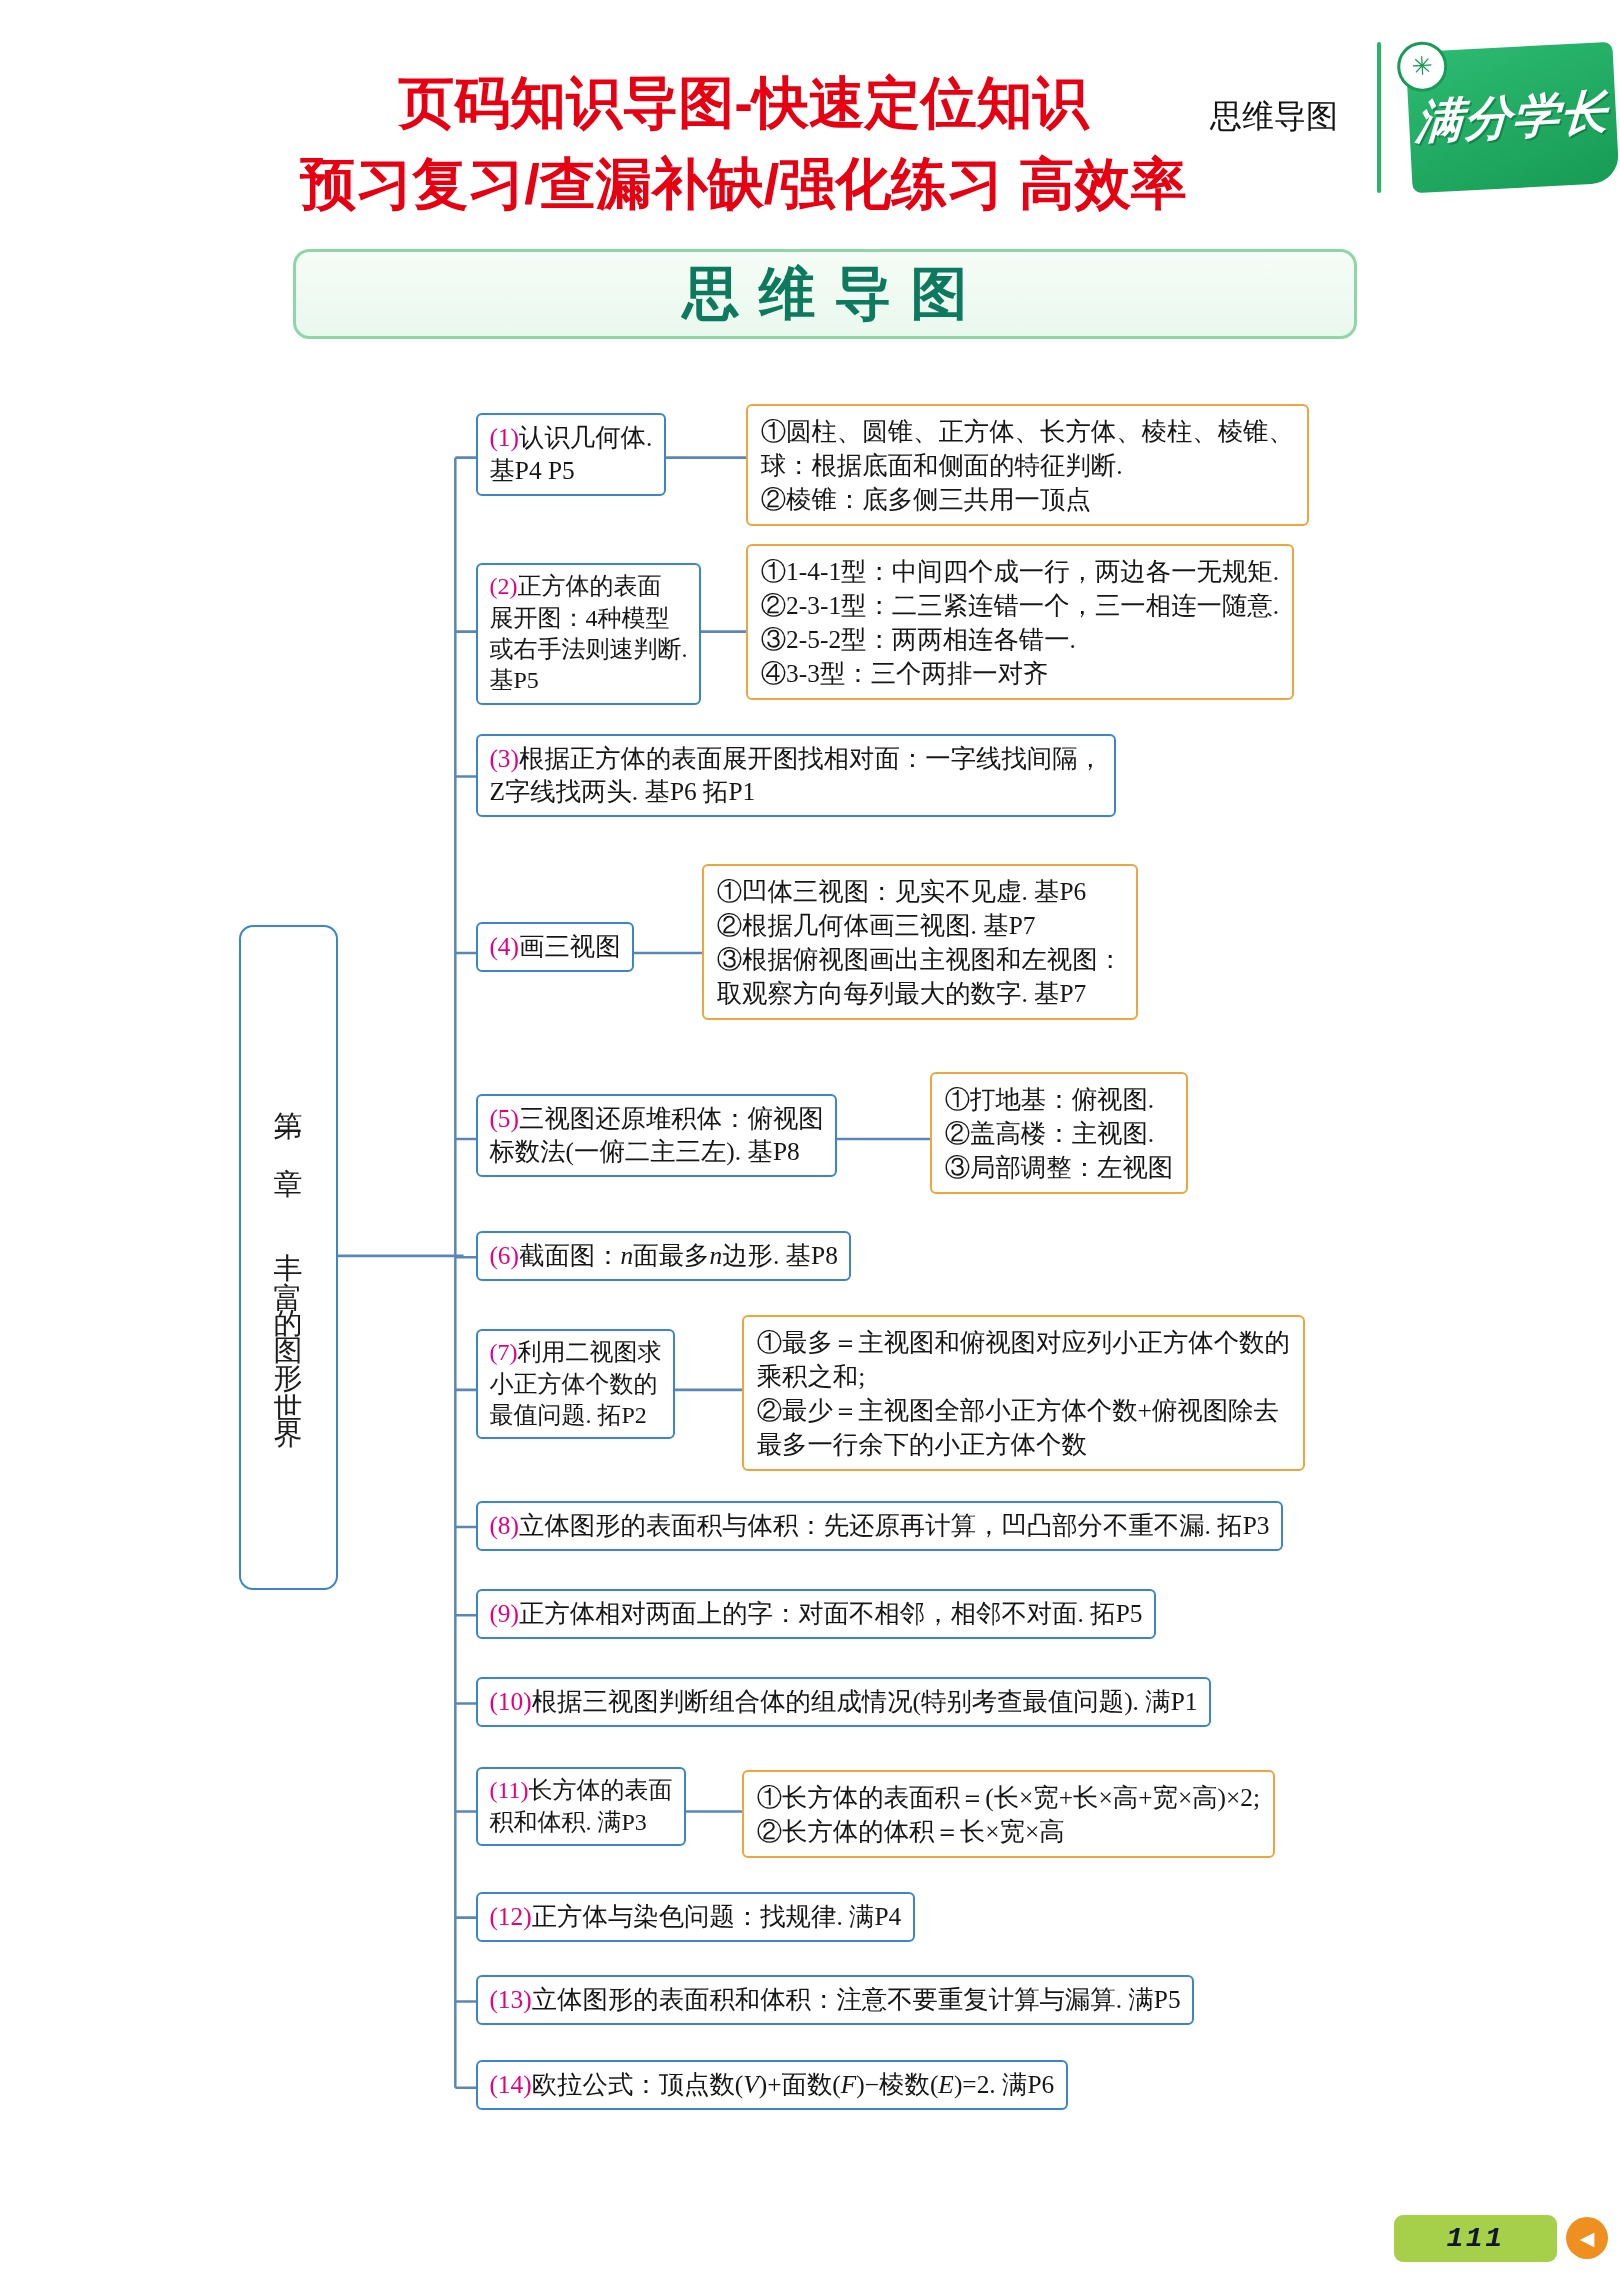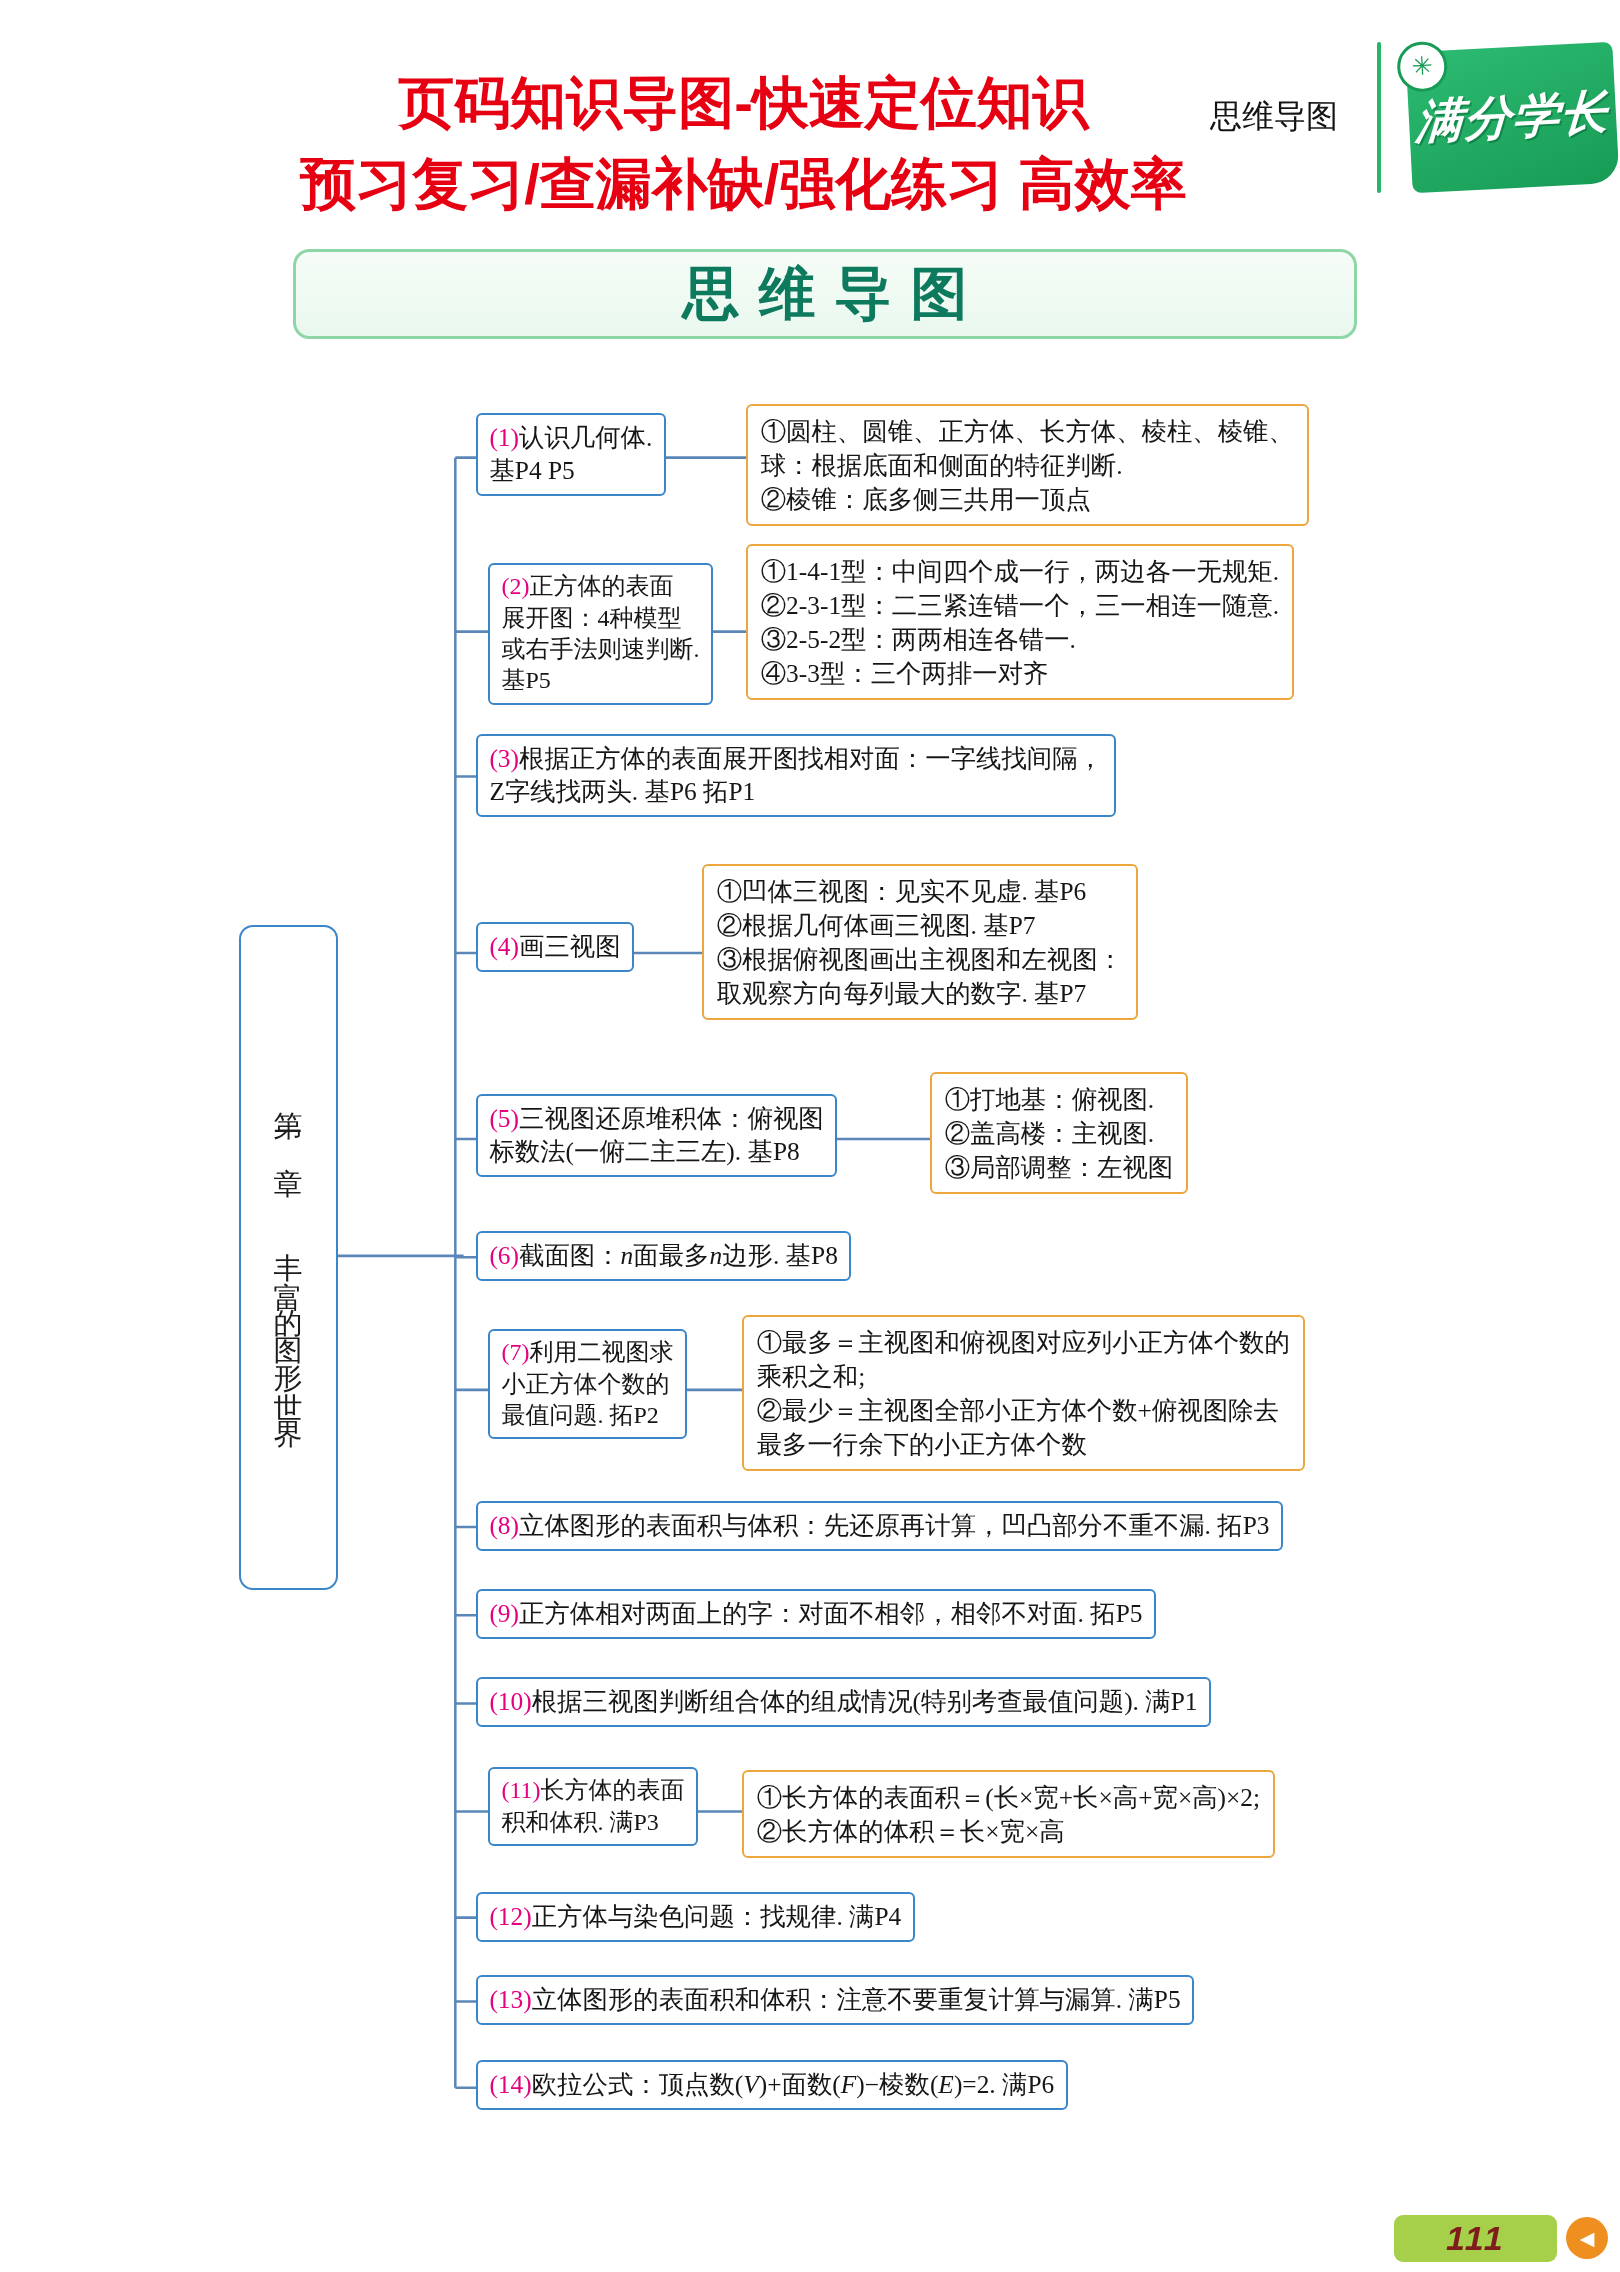--- a/index.html
+++ b/index.html
@@ -61,35 +61,35 @@
   .root-text{
     writing-mode:vertical-rl;text-orientation:upright;
     font-size:29px;letter-spacing:28px;color:#1c1c1c;
   }
   .bbox{
     position:absolute;z-index:1;background:#ffffff;
     border:2.5px solid #3a86c8;border-radius:6px;
     padding:6.4px 11.4px;font-size:25.4px;line-height:1.3;color:#161616;
     width:max-content;max-width:965px;
   }
-  .bbox.tight{font-size:24px;margin-left:12px;}
+  .bbox.tight{font-size:24px;}
   .bbox .lbl{white-space:pre-line;}
   .bbox.detail{border-color:#eda63e;padding:7.6px 12.7px;line-height:1.35;}
   .dline{white-space:pre-line;}
   .num{color:#e4007f;}
   .ital{font-style:italic;font-family:"Liberation Serif","DejaVu Serif",serif;}
   
   .page-pill{
     position:absolute;left:1394px;top:2215px;width:163px;height:47px;
     background:#a6cf4a;border-radius:9px;
     display:flex;align-items:center;justify-content:center;
   }
   .page-pill span{
-    font-size:34px;font-weight:bold;font-style:italic;color:#7f1d1d;
-    font-family:Liberation Sans, sans-serif;letter-spacing:2.5px;
+    font-size:28px;font-weight:bold;font-style:italic;color:#0f172a;
+    font-family:Liberation Mono, monospace;letter-spacing:2.5px;
   }
   .back-circle{
     position:absolute;left:1566px;top:2217px;width:42px;height:42px;border-radius:50%;
     background:#ef8f1f;color:#ffffff;display:flex;align-items:center;justify-content:center;
     font-size:19px;
   }
 </style>
 </head>
 <body>
 

